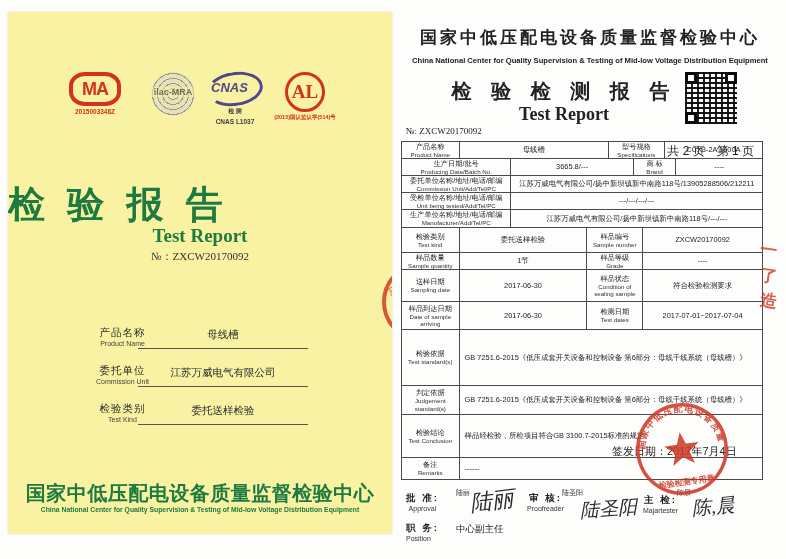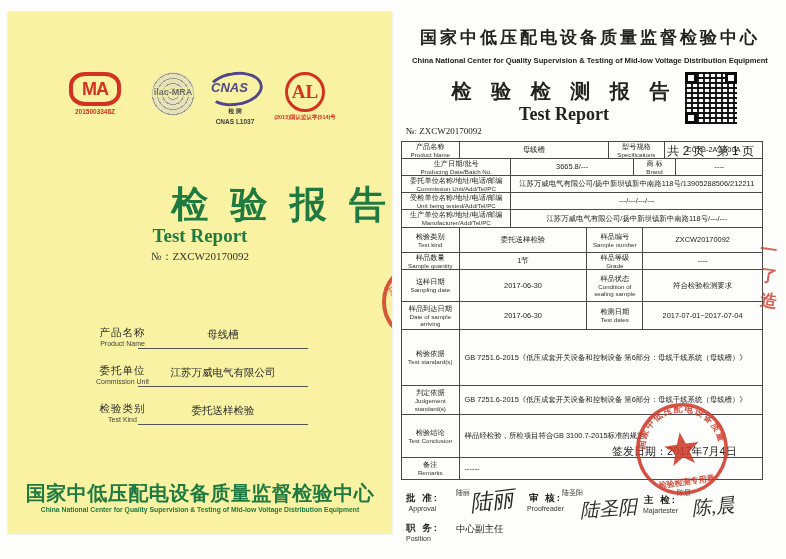--- a/index.html
+++ b/index.html
@@ -29,21 +29,21 @@
       transform:rotate(-8deg); border-left-color:transparent; }
   .cnas-text { position:absolute; top:8px; left:4px; font-size:13px; font-weight:bold;
       font-style:italic; color:#514689; letter-spacing:0; }
   .cnas .logo-sub, .cnas .logo-sub2 { color:#3c3c3c; }
   .logo-sub2 { font-size:6px; font-weight:bold; margin-top:1px; }
   .cal-shape { width:40px; height:40px; border:3.5px solid #d33121; border-radius:50%;
       display:flex; align-items:center; justify-content:center; color:#d33121;
       font-weight:bold; font-size:19px; font-family:"Liberation Serif", serif; }
   .cal .logo-sub { color:#d33121; font-size:5.5px; }
 
-  .cover-title-cn { position:absolute; top:168px; width:100%; text-align:right;
+  .cover-title-cn { position:absolute; top:168px; width:100%; text-align:left;
       font-size:37px; font-weight:bold; color:#1e7a41; letter-spacing:6px; }
   .cover-title-en { position:absolute; top:213px; width:100%; text-align:center;
       font-family:"Liberation Serif", serif; font-size:19px; font-weight:bold; color:#1e7a41; }
   .cover-no { position:absolute; top:237px; width:100%; text-align:center;
       font-size:11px; color:#333; font-family:"Liberation Serif", serif; }
 
   .cover-fields { position:absolute; left:0; top:312px; width:100%; }
   .cf-row { position:relative; height:38px; }
   .cf-label { position:absolute; left:62px; top:2px; width:105px; text-align:center; }
   .cf-label-cn { font-size:10.5px; color:#2b2b2b; letter-spacing:1px; }

